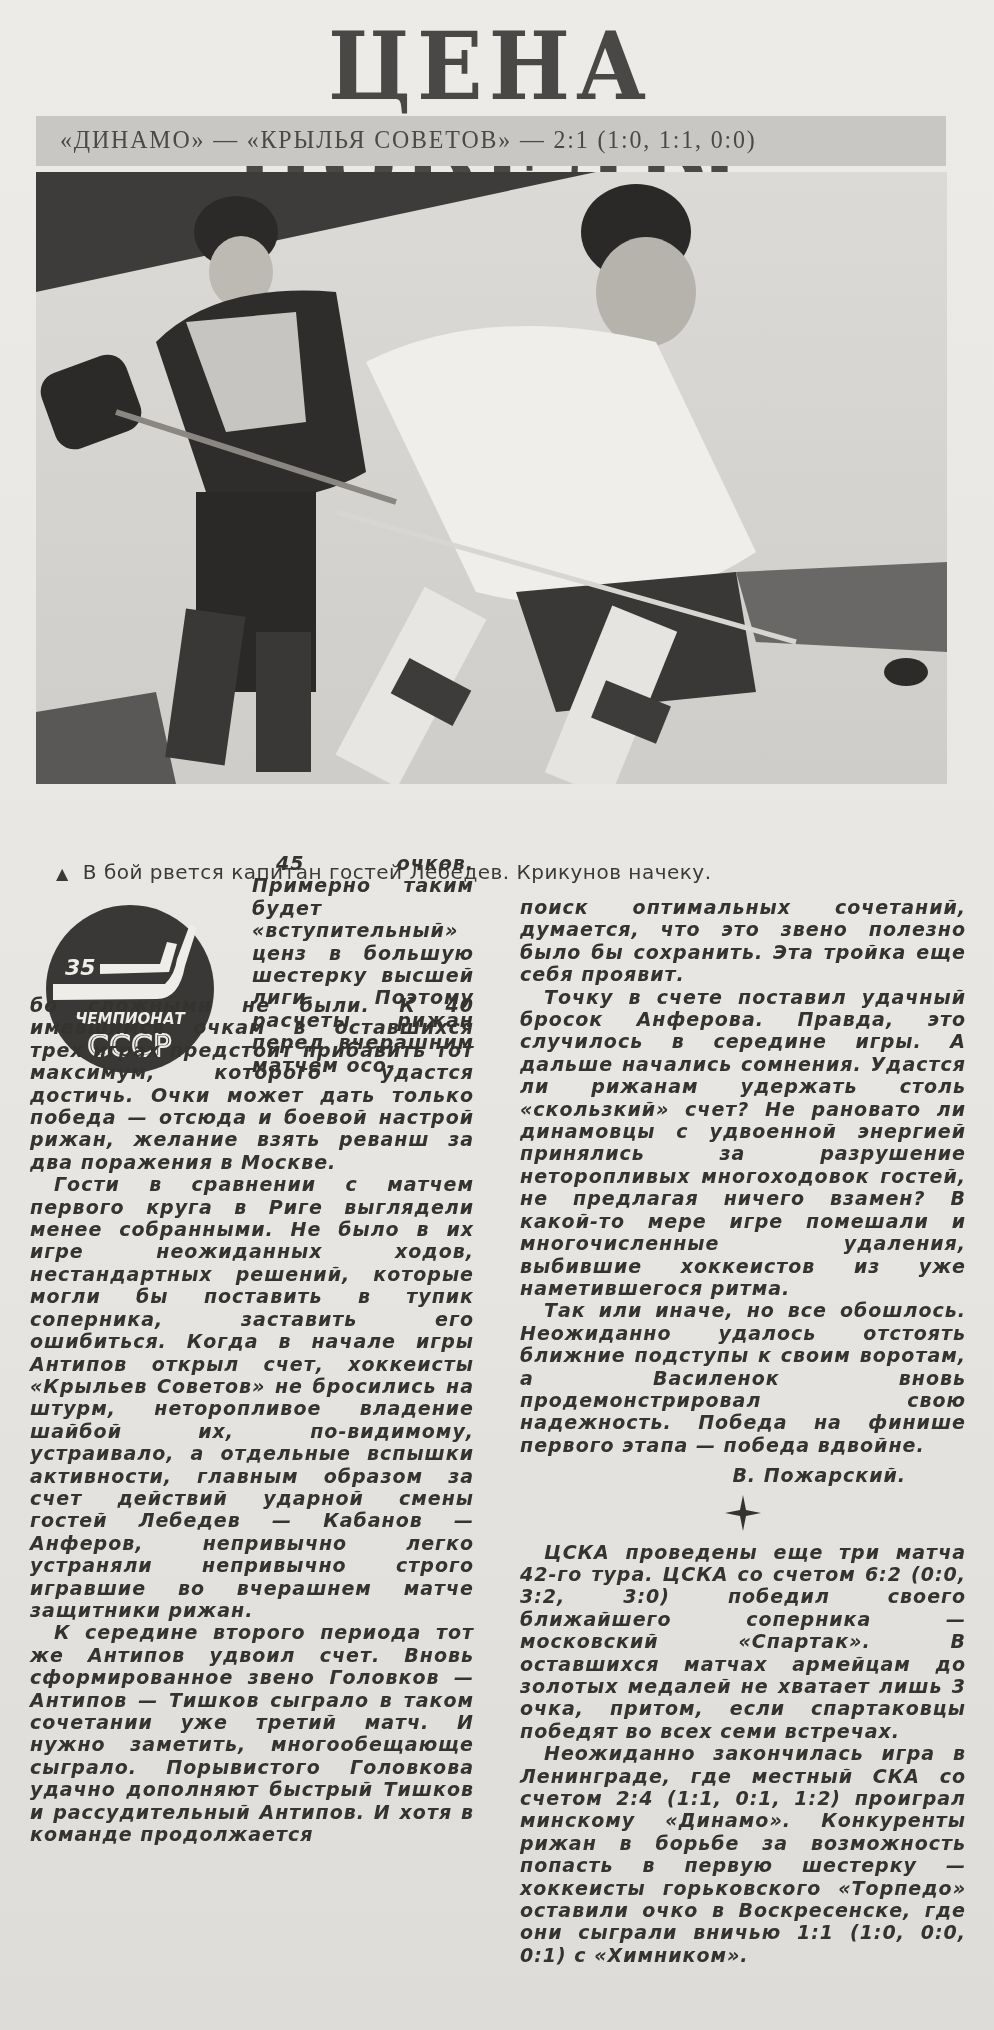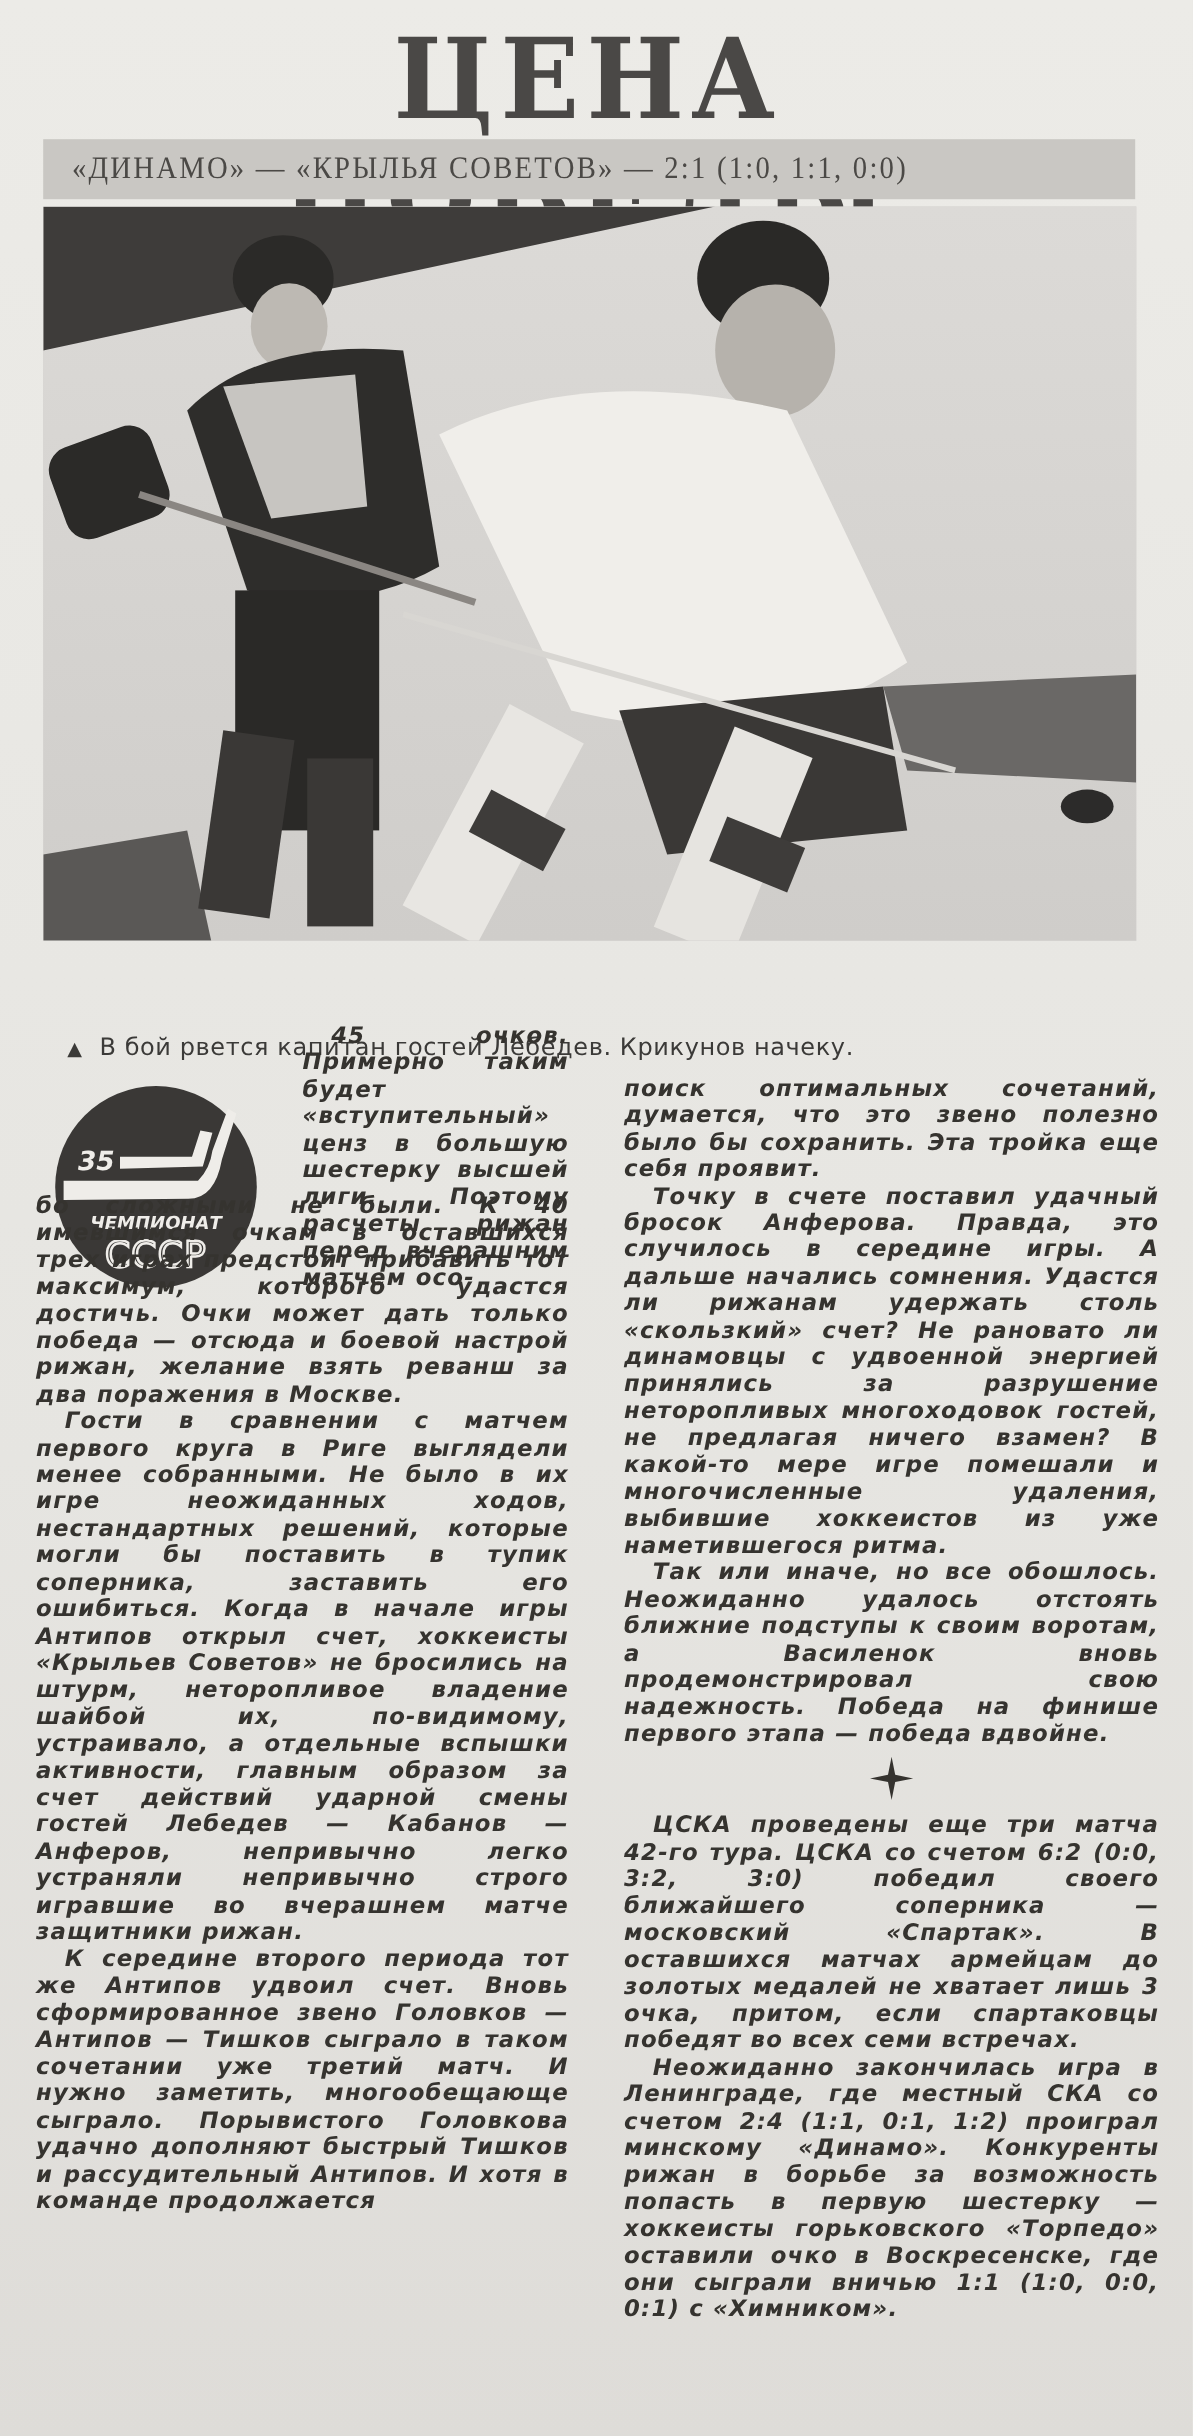--- a/index.html
+++ b/index.html
@@ -107,20 +107,21 @@
   <div class="col col-left">
     <p class="noind">бо сложными не были. К 40 имевшимся очкам в оставшихся трех играх предстоит прибавить тот максимум, которого удастся достичь. Очки может дать только победа — отсюда и боевой настрой рижан, желание взять реванш за два поражения в Москве.</p>
     <p>Гости в сравнении с матчем первого круга в Риге выглядели менее собранными. Не было в их игре неожиданных ходов, нестандартных решений, которые могли бы поставить в тупик соперника, заставить его ошибиться. Когда в начале игры Антипов открыл счет, хоккеисты «Крыльев Советов» не бросились на штурм, неторопливое владение шайбой их, по-видимому, устраивало, а отдельные вспышки активности, главным образом за счет действий ударной смены гостей Лебедев — Кабанов — Анферов, непривычно легко устраняли непривычно строго игравшие во вчерашнем матче защитники рижан.</p>
     <p>К середине второго периода тот же Антипов удвоил счет. Вновь сформированное звено Головков — Антипов — Тишков сыграло в таком сочетании уже третий матч. И нужно заметить, многообещающе сыграло. Порывистого Головкова удачно дополняют быстрый Тишков и рассудительный Антипов. И хотя в команде продолжается</p>
   </div>
 
   <div class="col col-right">
     <p class="noind">поиск оптимальных сочетаний, думается, что это звено полезно было бы сохранить. Эта тройка еще себя проявит.</p>
     <p>Точку в счете поставил удачный бросок Анферова. Правда, это случилось в середине игры. А дальше начались сомнения. Удастся ли рижанам удержать столь «скользкий» счет? Не рановато ли динамовцы с удвоенной энергией принялись за разрушение неторопливых многоходовок гостей, не предлагая ничего взамен? В какой-то мере игре помешали и многочисленные удаления, выбившие хоккеистов из уже наметившегося ритма.</p>
     <p>Так или иначе, но все обошлось. Неожиданно удалось отстоять ближние подступы к своим воротам, а Василенок вновь продемонстрировал свою надежность. Победа на финише первого этапа — победа вдвойне.</p>
+    <p class="sig">В. Пожарский.</p>
     <span class="star">
       <svg width="36" height="36" viewBox="0 0 36 36">
           <path d="M18,0 L21,15 L36,18 L21,21 L18,36 L15,21 L0,18 L15,15 Z" fill="#35332f"></path>
         </svg>
     </span>
     <p><span class="lead">ЦСКА</span><span> проведены еще три матча 42-го тура. ЦСКА со счетом 6:2 (0:0, 3:2, 3:0) победил своего ближайшего соперника — московский «Спартак». В оставшихся матчах армейцам до золотых медалей не хватает лишь 3 очка, притом, если спартаковцы победят во всех семи встречах.</span></p>
     <p>Неожиданно закончилась игра в Ленинграде, где местный СКА со счетом 2:4 (1:1, 0:1, 1:2) проиграл минскому «Динамо». Конкуренты рижан в борьбе за возможность попасть в первую шестерку — хоккеисты горьковского «Торпедо» оставили очко в Воскресенске, где они сыграли вничью 1:1 (1:0, 0:0, 0:1) с «Химником».</p>
   </div>
 
 </div>

